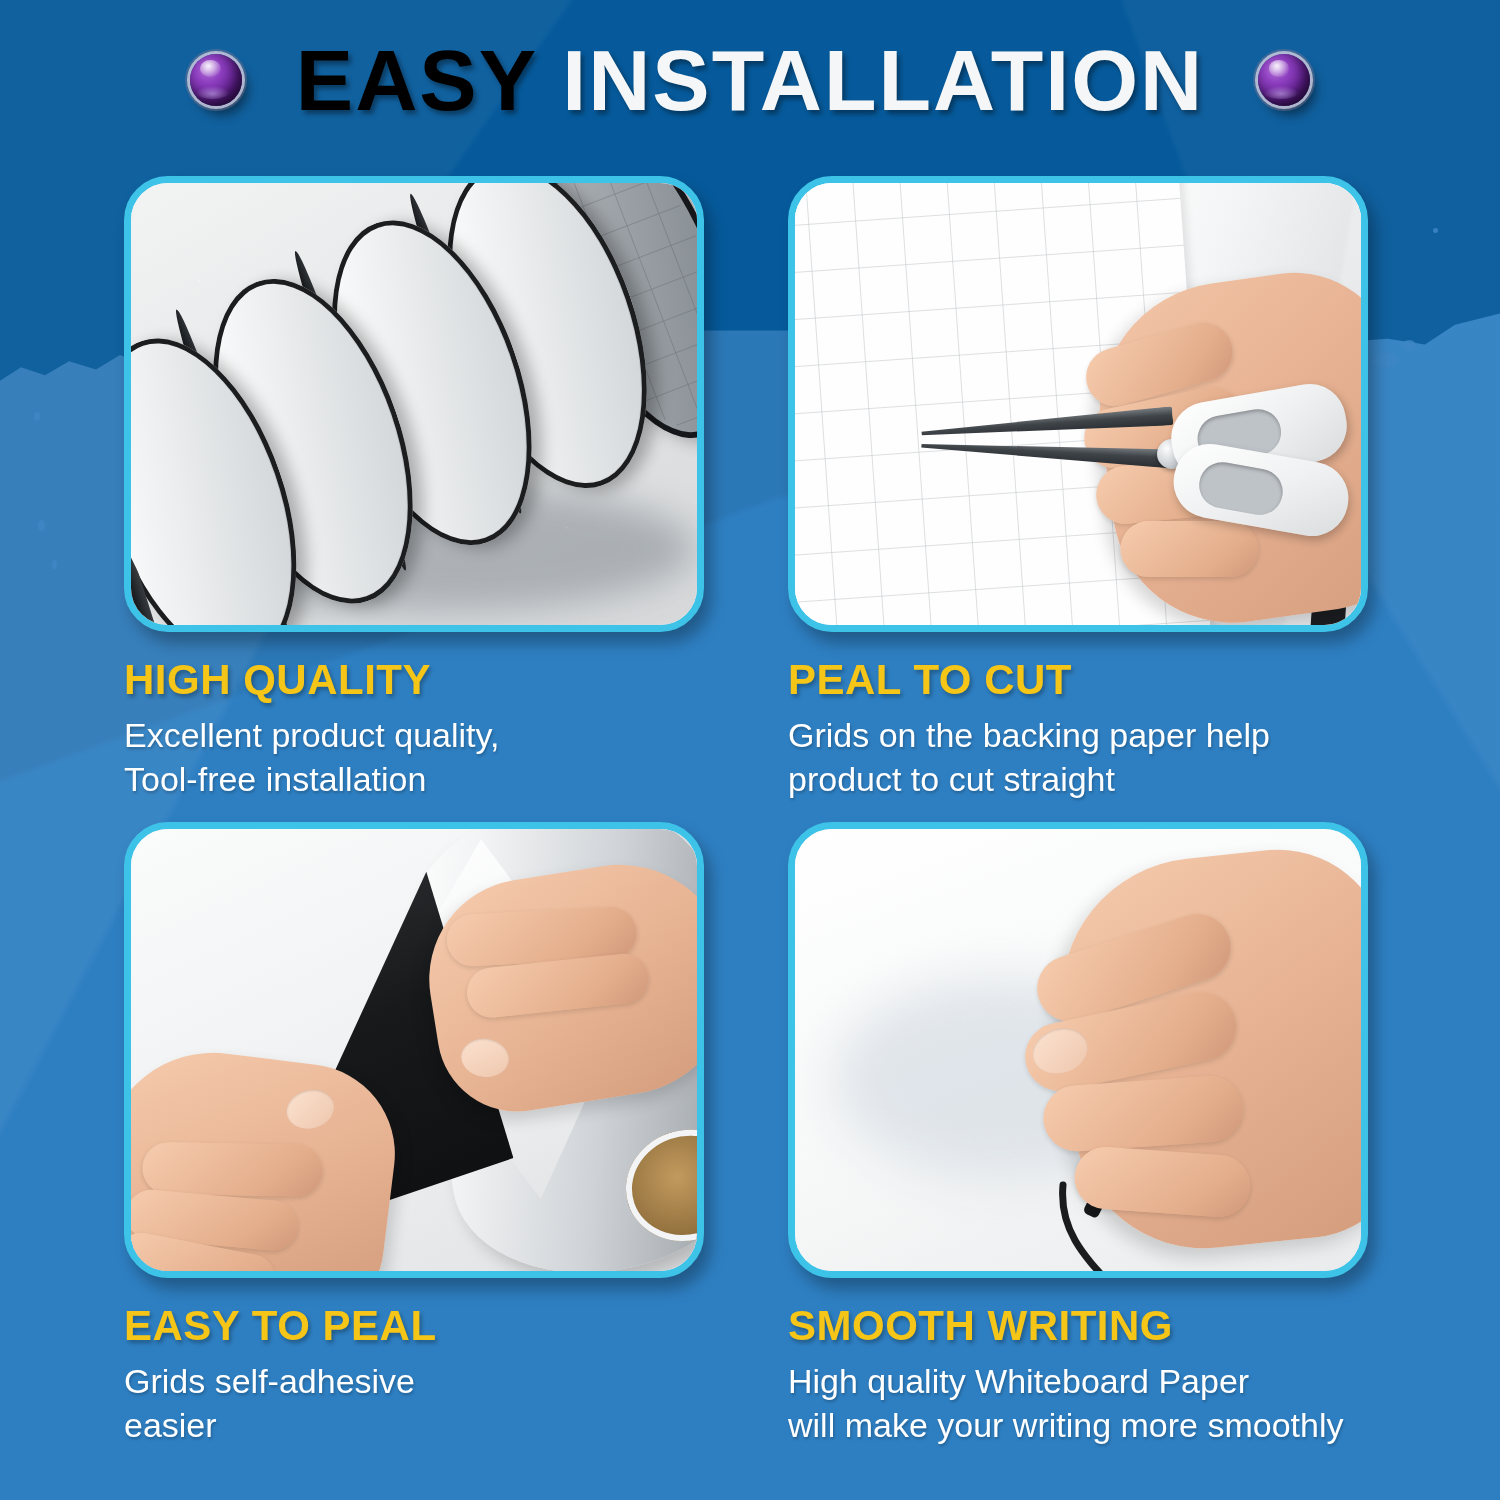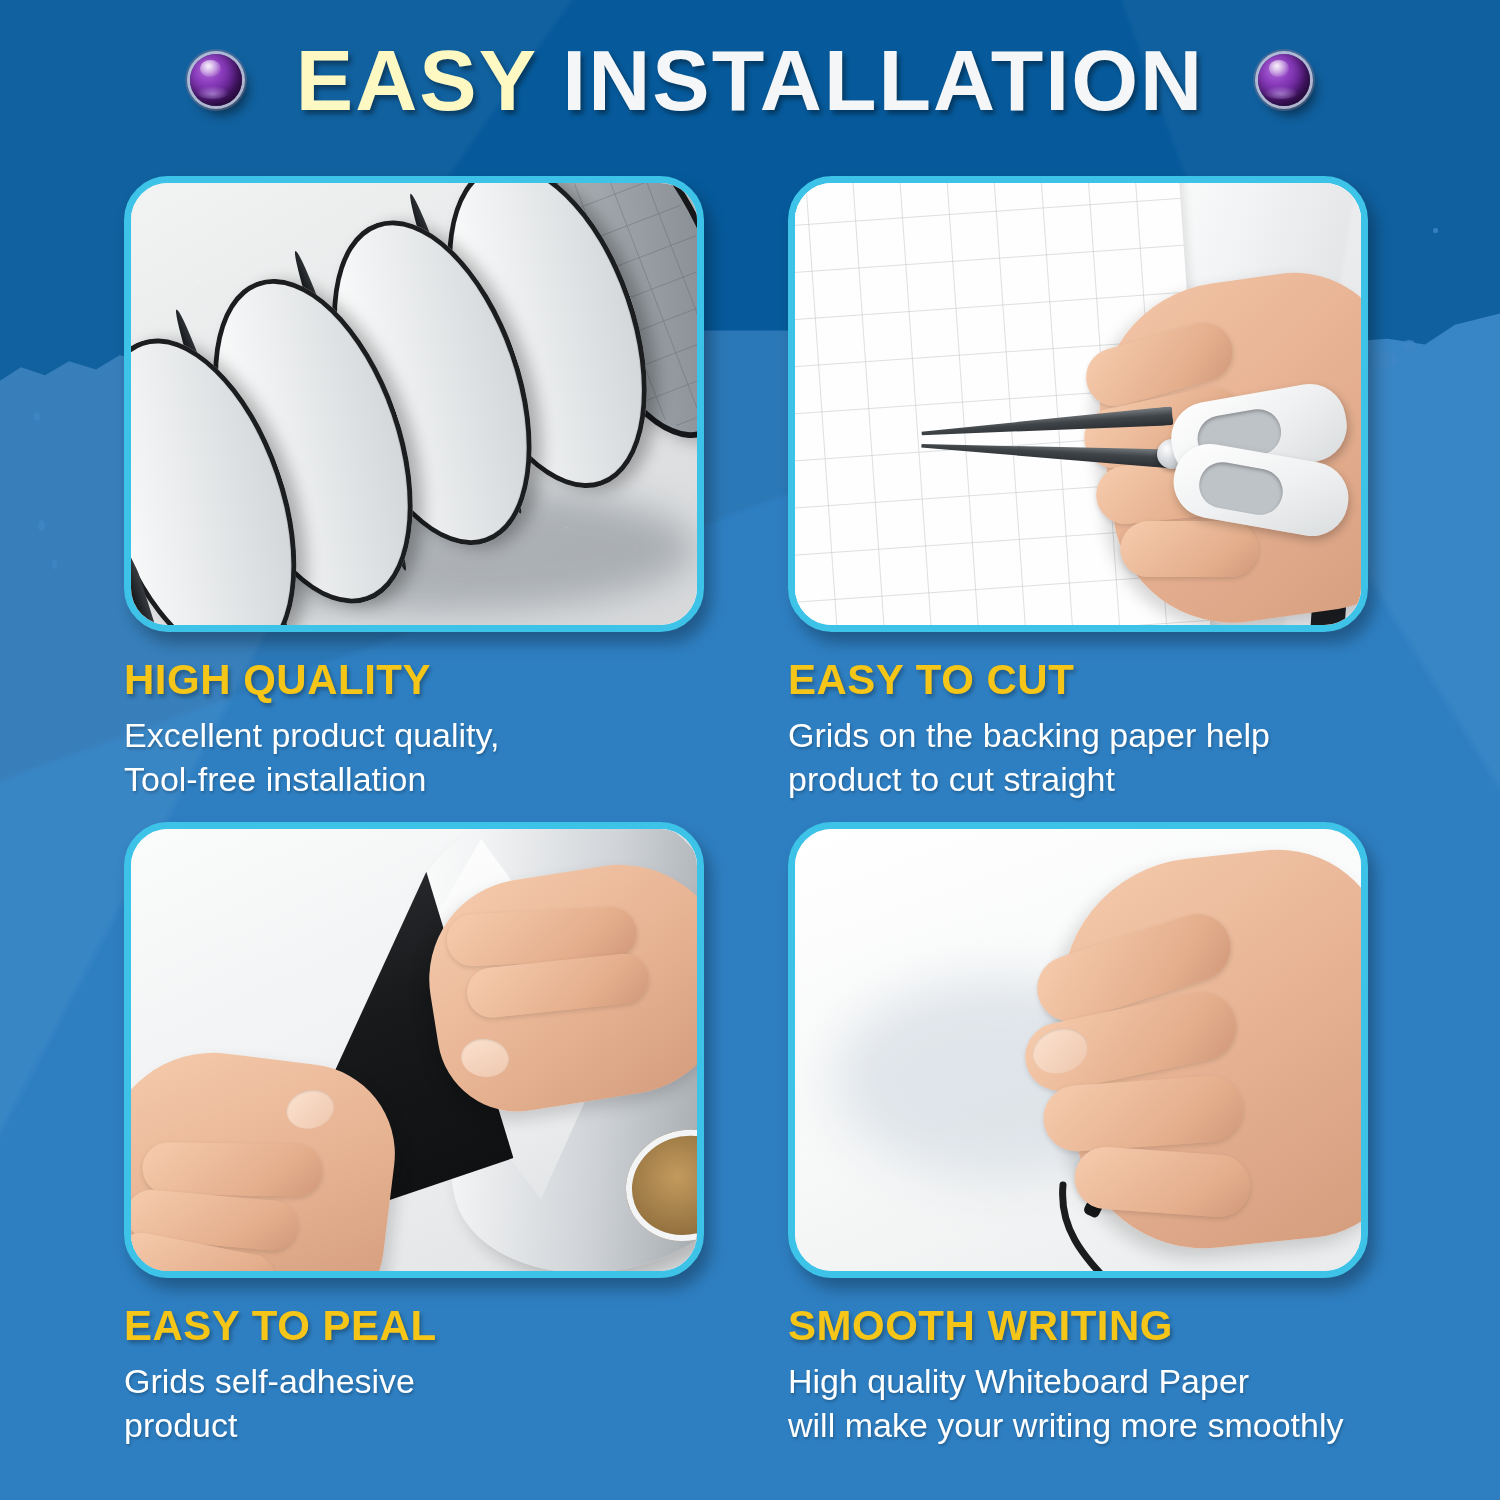--- a/index.html
+++ b/index.html
@@ -60,21 +60,21 @@
   
   .header {
     position:absolute; left:0; top:22px; width:1500px; height:115px;
     display:flex; align-items:center; justify-content:center; gap:54px;
   }
   .title {
     font-size:86px; font-weight:bold; letter-spacing:2px;
     white-space:nowrap; line-height:1;
     text-shadow:3px 4px 5px rgba(0,0,0,.38);
   }
-  .title .w1 { color:#fef9c3; }
+  .title .w1 { color:#000000; }
   .title .w2 { color:#F4F6F7; }
 
   .magnet {
     position:relative; width:52px; height:52px; border-radius:50%; flex:0 0 auto;
     background:
       radial-gradient(circle at 34% 30%, #b06fd6 0%, #8E3FC0 26%, #5E1E8C 62%, #3A0C5C 100%);
     box-shadow:
       0 0 0 3px rgba(205,205,225,.80),
       0 0 0 5px rgba(120,120,150,.45),
       6px 9px 11px rgba(0,0,0,.45),
@@ -469,21 +469,21 @@
             <div class="handle h1">
                 <div class="hole"></div>
               </div>
             <div class="handle h2">
                 <div class="hole"></div>
               </div>
           </div>
         </div>
       </div>
       <div class="caption">
-        <div class="cap-title">EASY TO CUT</div>
+        <div class="cap-title">PEAL TO CUT</div>
         <div class="cap-body">
           <span class="l">Grids on the backing paper help</span>
           <span class="l">product to cut straight</span>
         </div>
       </div>
     </div>
 
     <div class="cell c2">
       <div class="photo">
         <div class="scene p3">
@@ -502,21 +502,21 @@
             <div class="nail" style="left:20px; top:152px; transform:rotate(16deg);"></div>
             <div class="finger" style="left:24px;  top:34px;  width:190px; height:52px; transform:rotate(6deg);"></div>
             <div class="finger" style="left:36px;  top:86px;  width:182px; height:50px; transform:rotate(3deg);"></div>
           </div>
         </div>
       </div>
       <div class="caption">
         <div class="cap-title">EASY TO PEAL</div>
         <div class="cap-body">
           <span class="l">Grids self-adhesive</span>
-          <span class="l">product</span>
+          <span class="l">easier</span>
         </div>
       </div>
     </div>
 
     <div class="cell c3">
       <div class="photo">
         <div class="scene p4">
           <div class="sheen"></div>
 
           <svg class="stroke" viewBox="0 0 150 210">

